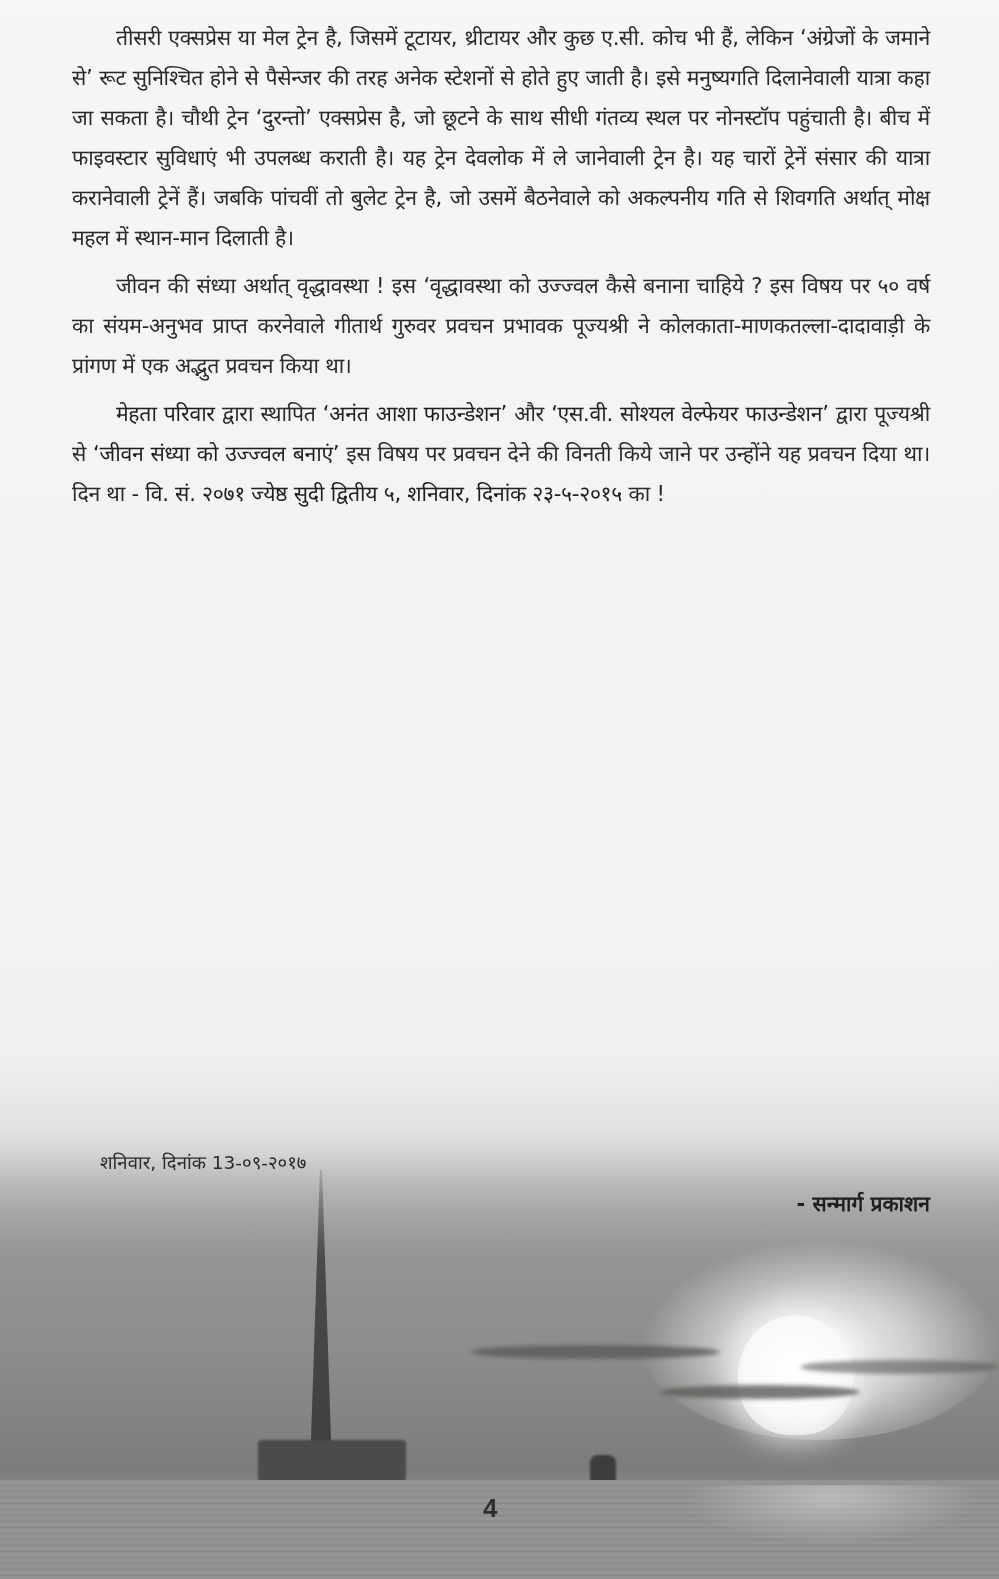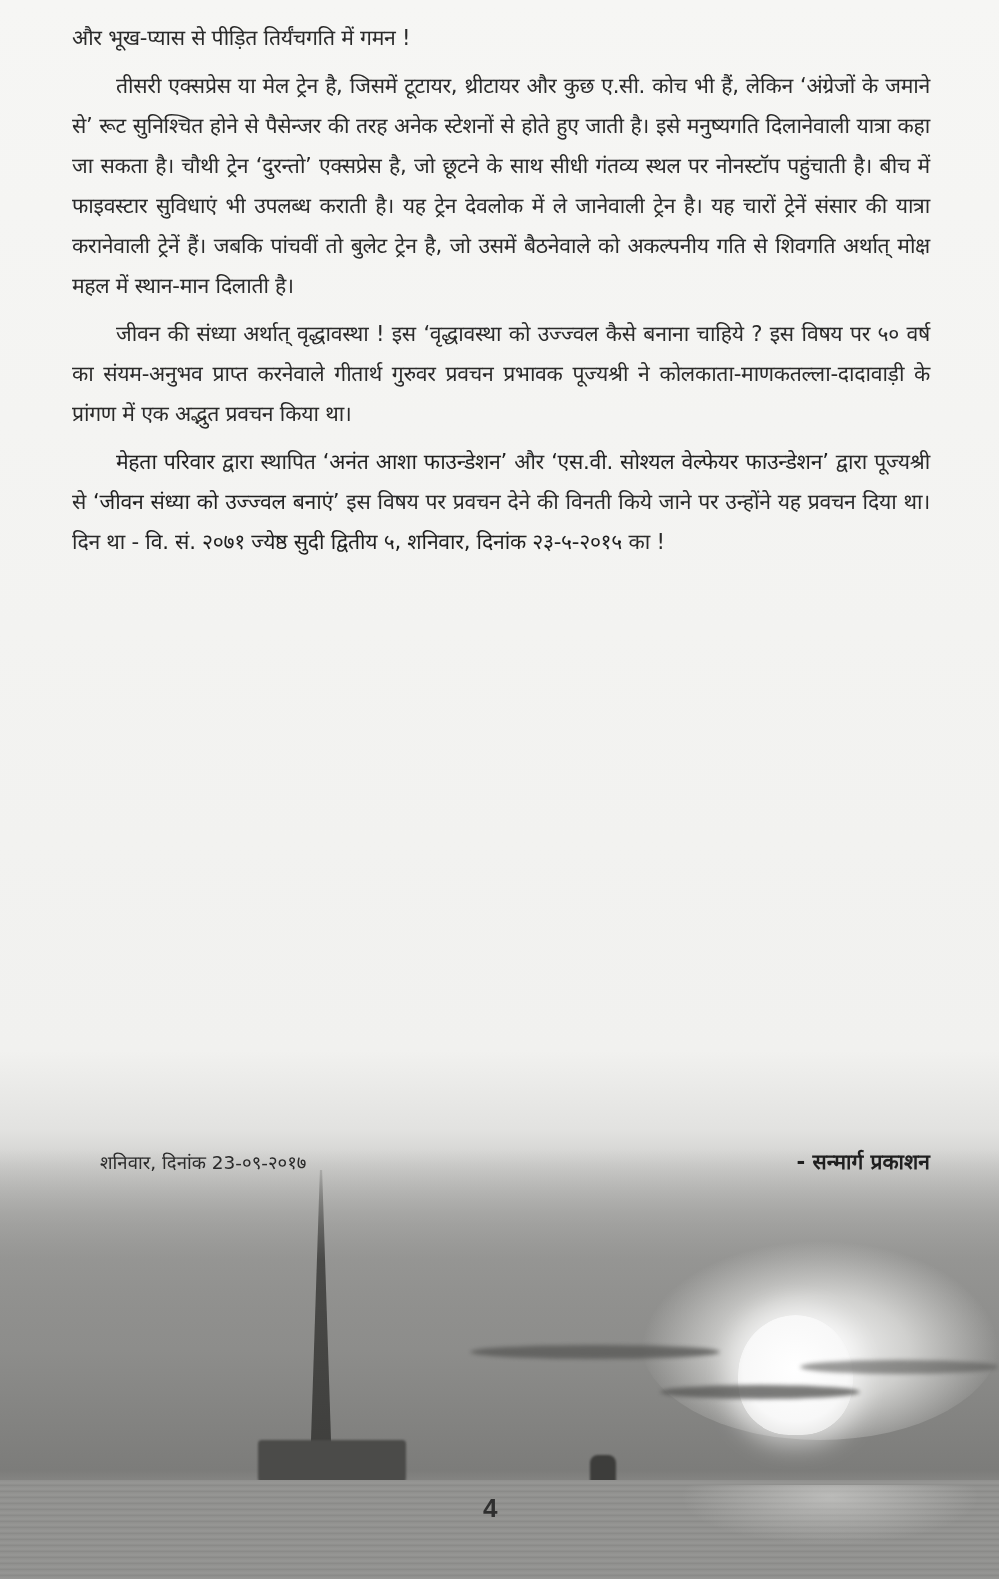--- a/index.html
+++ b/index.html
@@ -50,21 +50,21 @@
     letter-spacing:-0.3px;
   }
   .text-block p { margin:0 0 8px 0; }
   .indent { text-indent:44px; }
   .b { font-weight:normal; color:#1f1f1f; }
   .signature {
     position:absolute; left:100px; top:1145px; width:830px;
     font-size:18.5px; line-height:35px;
   }
   .sig-left { float:left; }
-  .sig-right { float:right; font-weight:bold; font-size:21px; color:#1f1f1f; }
+  .sig-right { float:right; font-weight:bold; font-size:21px; color:#1f1f1f;margin-top:42px; }
 </style>
 </head>
 <body>
 
 <div class="page">
 
   <div class="photo">
     <div class="sky"></div>
     <div class="sun-glow"></div>
     <div class="sun"></div>
@@ -72,27 +72,26 @@
     <div class="cloud" style="left:660px;top:235px;width:200px;"></div>
     <div class="cloud" style="left:800px;top:210px;width:199px;opacity:0.6;"></div>
     <div class="mast"></div>
     <div class="hull"></div>
     <div class="buoy"></div>
     <div class="water"></div>
     <div class="glint"></div>
   </div>
 
   <div class="text-block" id="text-block">
-      <p><span>और भूख-प्यास से पीड़ित तिर्यंचगति में गमन !</span></p>
       <p class="indent"><span>तीसरी एक्सप्रेस या मेल ट्रेन है, जिसमें टूटायर, थ्रीटायर और कुछ ए.सी. कोच भी हैं, लेकिन ‘अंग्रेजों के जमाने से’ रूट सुनिश्चित होने से पैसेन्जर की तरह अनेक स्टेशनों से होते हुए जाती है। इसे मनुष्यगति दिलानेवाली यात्रा कहा जा सकता है। चौथी ट्रेन ‘दुरन्तो’ एक्सप्रेस है, जो छूटने के साथ सीधी गंतव्य स्थल पर नोनस्टॉप पहुंचाती है। बीच में फाइवस्टार सुविधाएं भी उपलब्ध कराती है। यह ट्रेन देवलोक में ले जानेवाली ट्रेन है। यह चारों ट्रेनें संसार की यात्रा करानेवाली ट्रेनें हैं। जबकि पांचवीं तो बुलेट ट्रेन है, जो उसमें बैठनेवाले को अकल्पनीय गति से शिवगति अर्थात् मोक्ष महल में स्थान-मान दिलाती है।</span></p>
       <p class="indent"><span>जीवन की संध्या अर्थात् वृद्धावस्था ! इस ‘वृद्धावस्था को उज्ज्वल कैसे बनाना चाहिये ? इस विषय पर ५० वर्ष का संयम-अनुभव प्राप्त करनेवाले गीतार्थ गुरुवर प्रवचन प्रभावक पूज्यश्री ने कोलकाता-माणकतल्ला-दादावाड़ी के प्रांगण में एक अद्भुत प्रवचन किया था।</span></p>
       <p class="indent"><span class="b">मेहता परिवार</span><span> द्वारा स्थापित </span><span class="b">‘अनंत आशा फाउन्डेशन’</span><span> और </span><span class="b">‘एस.वी. सोश्यल वेल्फेयर फाउन्डेशन’</span><span> द्वारा पूज्यश्री से </span><span class="b">‘जीवन संध्या को उज्ज्वल बनाएं’</span><span> इस विषय पर प्रवचन देने की विनती किये जाने पर उन्होंने यह प्रवचन दिया था। दिन था - </span><span class="b">वि. सं. २०७१ ज्येष्ठ सुदी द्वितीय ५, शनिवार, दिनांक २३-५-२०१५</span><span> का !</span></p>
     </div>
 
   <div class="signature">
     <div class="sig-left">
-      <div>शनिवार, दिनांक 23-०९-२०१७</div>
+      <div>शनिवार, दिनांक 13-०९-२०१७</div>
     </div>
     <div class="sig-right">- सन्मार्ग प्रकाशन</div>
   </div>
 
   <div class="page-number">4</div>
 </div>
 
 </body></html>

